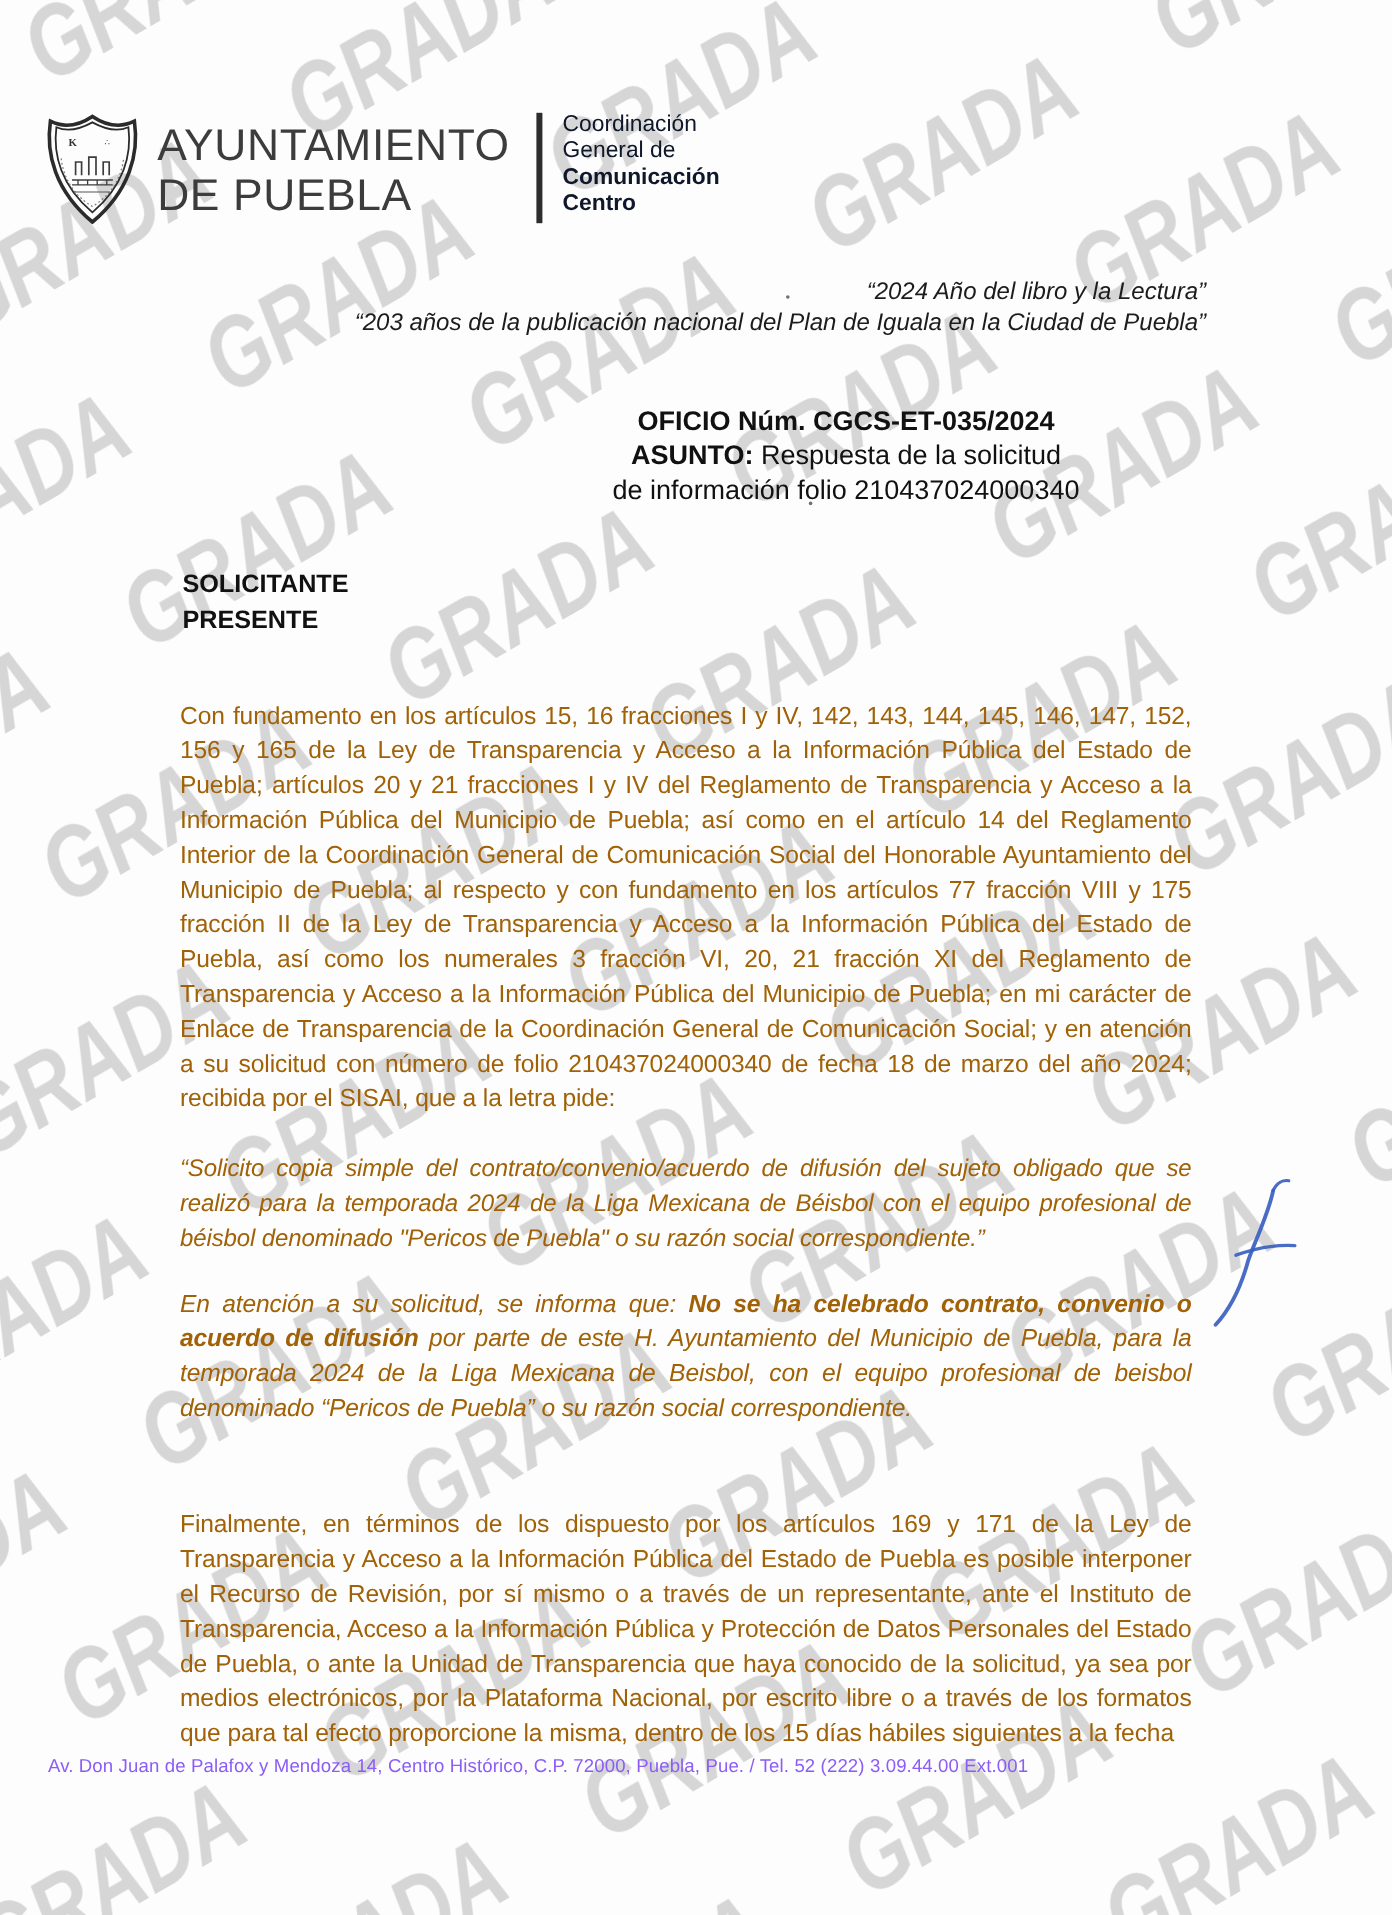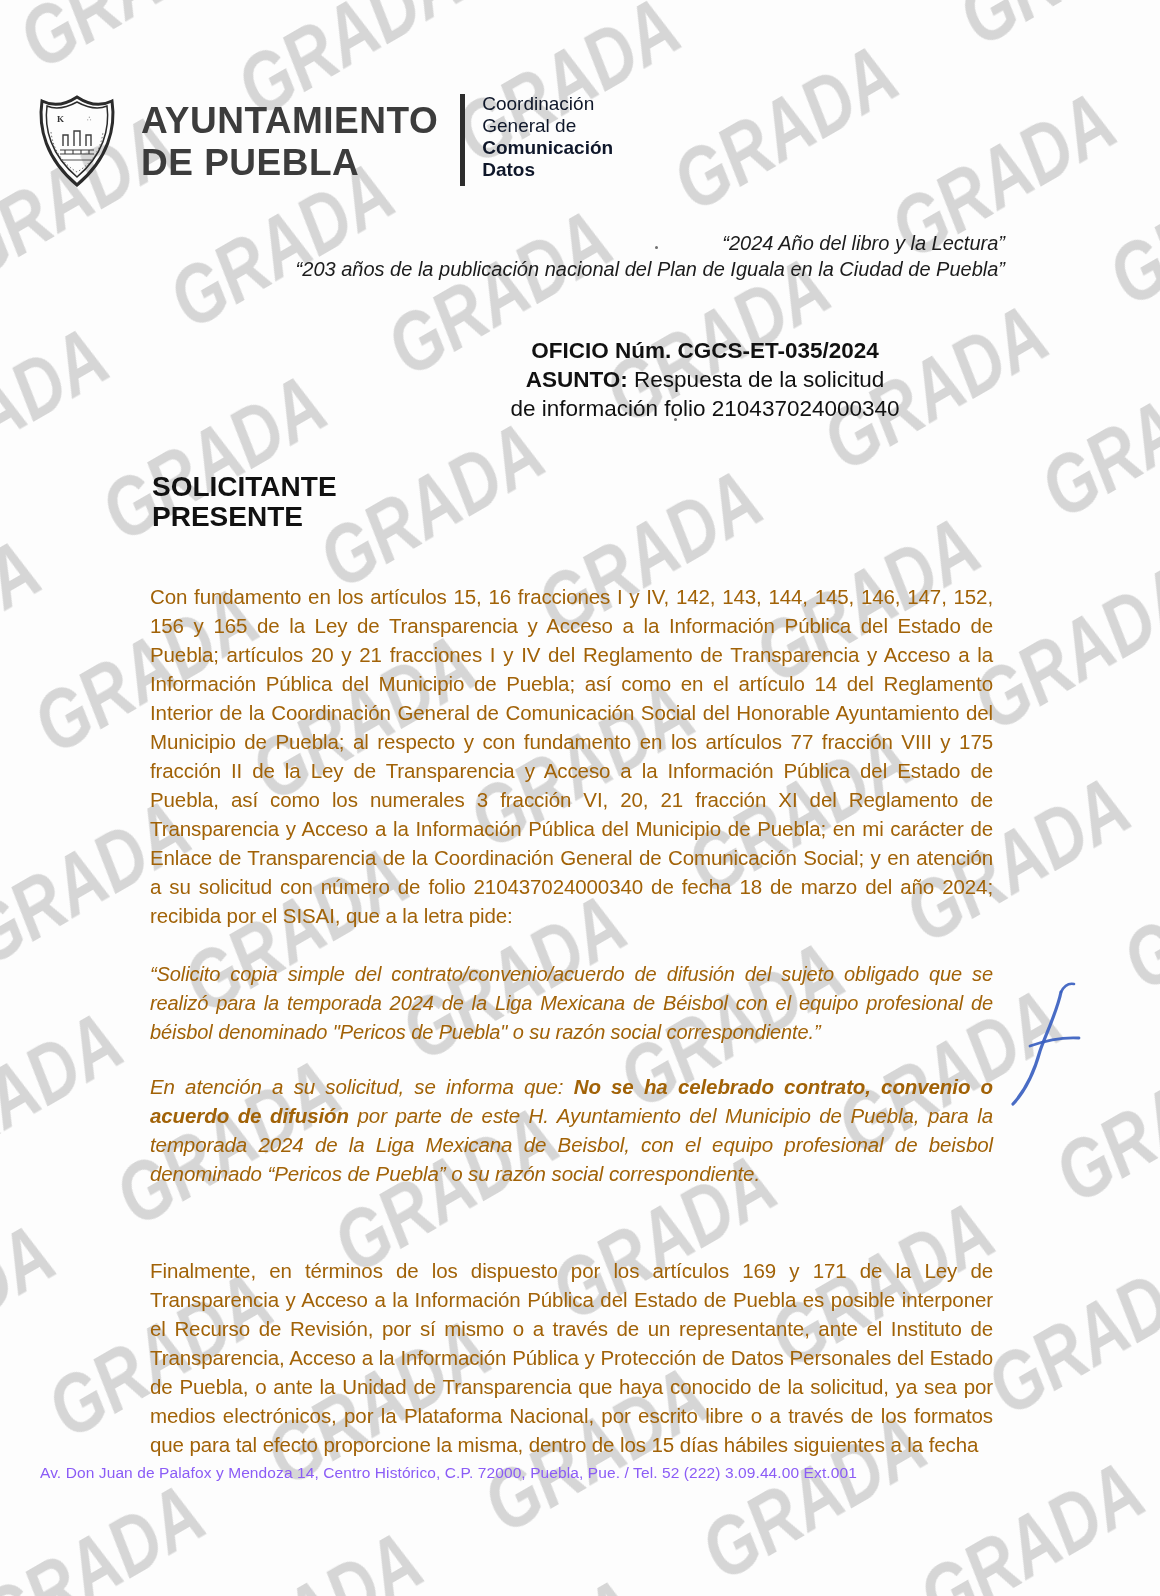--- a/index.html
+++ b/index.html
@@ -15,22 +15,22 @@
     font-family:"Liberation Sans", sans-serif;
     font-weight:bold; font-style:italic;
   }
   
   .content { position:absolute; inset:0; z-index:1; color:#161616; }
 
   
   .header { position:absolute; left:35px; top:92px; display:flex; align-items:flex-start; }
   .crest { width:84px; height:100px; }
   .org-name {
-    margin-left:22px; margin-top:8px;
-    font-weight:bold; font-size:37px; line-height:42px;
+    margin-left:12px; margin-top:8px;
+    font-weight:normal; font-size:37px; line-height:42px;
     color:#3c3c3c; letter-spacing:0.5px;
   }
   .divider-bar {
     width:5px; height:92px; background:#2d2d2d;
     margin-left:22px; margin-top:2px;
   }
   .dept {
     margin-left:17px; margin-top:1px;
     font-size:19px; line-height:22px; color:#0f172a;
   }
@@ -46,21 +46,21 @@
   
   .oficio {
     position:absolute; right:155px; top:336px; width:600px;
     text-align:center; font-size:22.5px; line-height:29px; color:#111;
   }
   .oficio .b { font-weight:bold; }
 
   
   .recipient {
     position:absolute; left:152px; top:472px;
-    font-weight:bold; font-size:28px; line-height:30px; color:#111;
+    font-weight:bold; font-size:21px; line-height:30px; color:#111;
   }
 
   
   .para {
     position:absolute; left:150px; width:843px;
     font-size:20.5px; line-height:29px; color:#a16207;
     text-align:justify; letter-spacing:-0.1px;
   }
   .para-1 { top:582px; }
   .para-quote { top:960px; font-style:italic; font-size:20px; }
@@ -113,21 +113,21 @@
       </svg>
       <div class="org-name">
         <div>AYUNTAMIENTO</div>
         <div>DE PUEBLA</div>
       </div>
       <div class="divider-bar"></div>
       <div class="dept">
         <div>Coordinación</div>
         <div>General de</div>
         <div class="b">Comunicación</div>
-        <div class="b">Datos</div>
+        <div class="b">Centro</div>
       </div>
     </div>
 
     <div class="slogans">
       <div>“2024 Año del libro y la Lectura”</div>
       <div>“203 años de la publicación nacional del Plan de Iguala en la Ciudad de Puebla”</div>
     </div>
 
     <div class="oficio">
       <div class="b">OFICIO Núm. CGCS-ET-035/2024</div>

